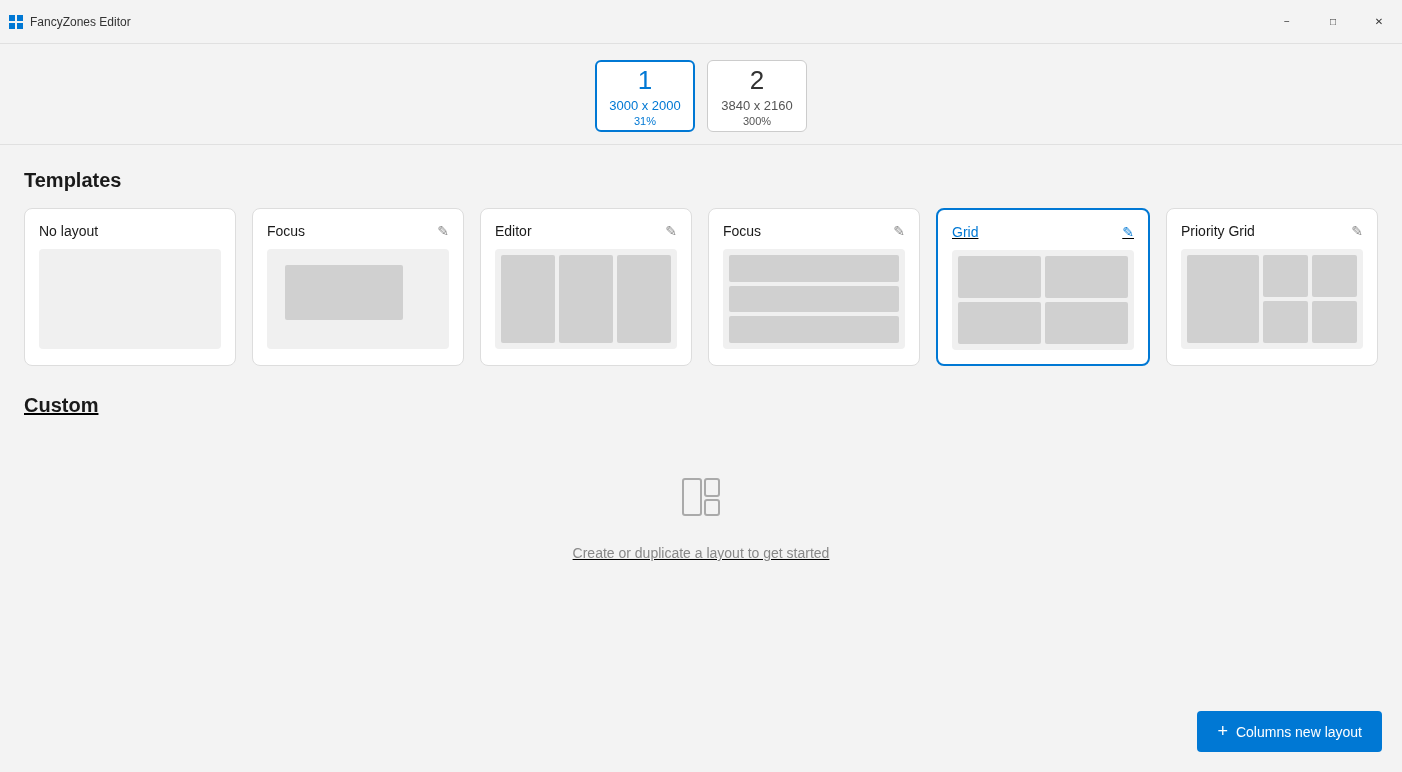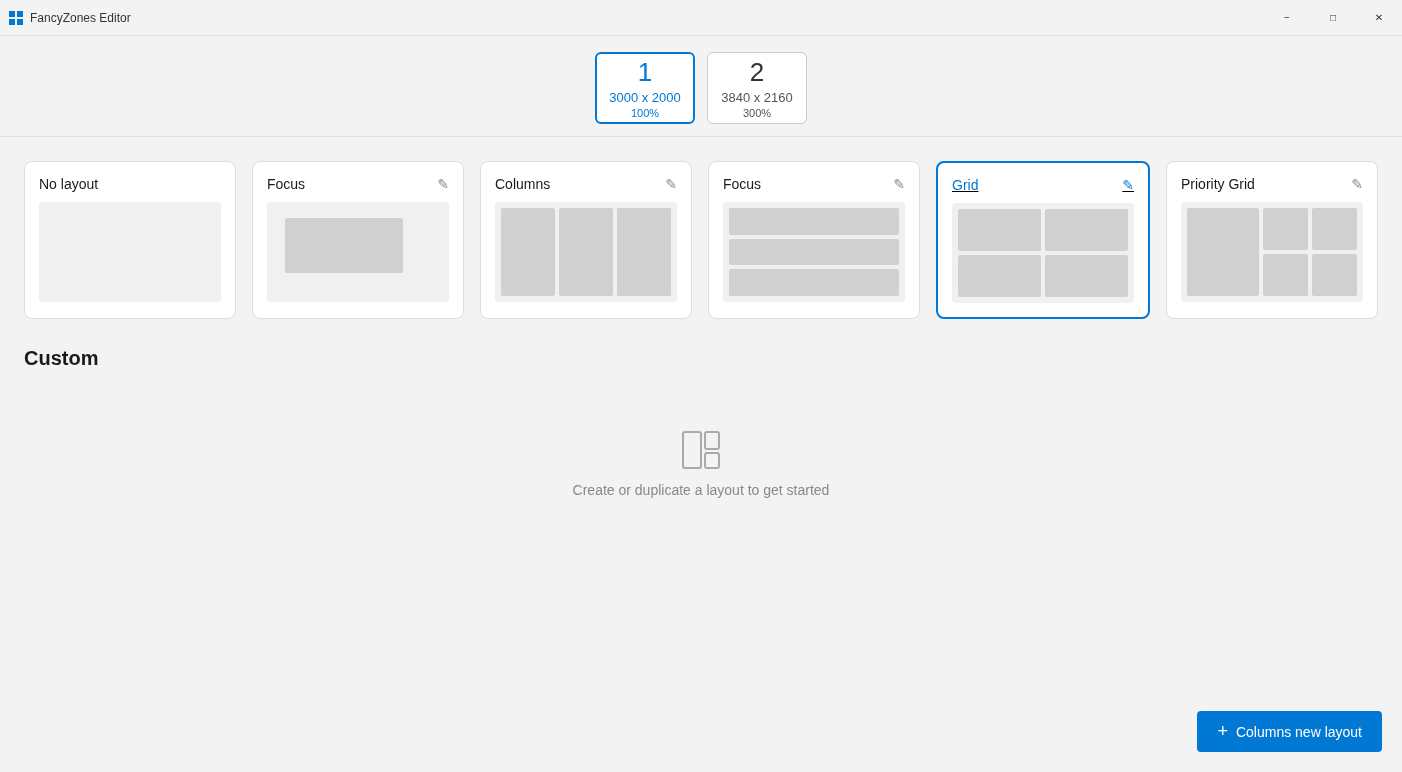--- a/index.html
+++ b/index.html
@@ -8,21 +8,21 @@
       background: #f3f3f3;
       width: 1402px;
       height: 772px;
       overflow: hidden;
       display: flex;
       flex-direction: column;
     }
 
     
     .titlebar {
-      height: 36px;
+      height: 44px;
       background: #f3f3f3;
       display: flex;
       align-items: center;
       justify-content: space-between;
       padding: 0 0 0 8px;
       border-bottom: 1px solid #e0e0e0;
     }
     .titlebar-left {
       display: flex;
       align-items: center;
@@ -247,28 +247,29 @@
       border-radius: 2px;
     }
     .pg-zone-small {
       background: #d0d0d0;
       border-radius: 2px;
     }
 
     
     .custom-section {
       margin-top: 4px;
+      text-decoration: underline;
     }
     .custom-empty {
       display: flex;
       flex-direction: column;
       align-items: center;
       justify-content: center;
       padding: 40px 0 0 0;
-      gap: 8px;
+      gap: 24px;
     }
     .custom-empty-icon {
       color: #aaa;
     }
     .custom-empty-text {
       font-size: 14px;
       color: #888;
     }
 
     
@@ -310,32 +311,33 @@
     <button class="titlebar-btn">−</button>
     <button class="titlebar-btn">□</button>
     <button class="titlebar-btn close">✕</button>
   </div>
 </div>
 
 <div class="monitor-section">
   <div class="monitor-card active">
     <span class="monitor-number">1</span>
     <span class="monitor-res">3000 x 2000</span>
-    <span class="monitor-zoom">100%</span>
+    <span class="monitor-zoom">31%</span>
   </div>
   <div class="monitor-card">
     <span class="monitor-number">2</span>
     <span class="monitor-res">3840 x 2160</span>
     <span class="monitor-zoom">300%</span>
   </div>
 </div>
 
 <div class="main">
 
   <div>
+    <div class="section-title">Templates</div>
     <div class="templates-row">
 
       <div class="template-card">
         <div class="template-card-header">
           <span class="template-card-title">No layout</span>
         </div>
         <div class="preview-area no-layout-preview"></div>
       </div>
 
       <div class="template-card">
@@ -343,21 +345,21 @@
           <span class="template-card-title">Focus</span>
           <span class="edit-icon">✎</span>
         </div>
         <div class="preview-area focus-preview">
           <div class="focus-zone"></div>
         </div>
       </div>
 
       <div class="template-card">
         <div class="template-card-header">
-          <span class="template-card-title">Columns</span>
+          <span class="template-card-title">Editor</span>
           <span class="edit-icon">✎</span>
         </div>
         <div class="preview-area columns-preview">
           <div class="col-zone"></div>
           <div class="col-zone"></div>
           <div class="col-zone"></div>
         </div>
       </div>
 
       <div class="template-card">

